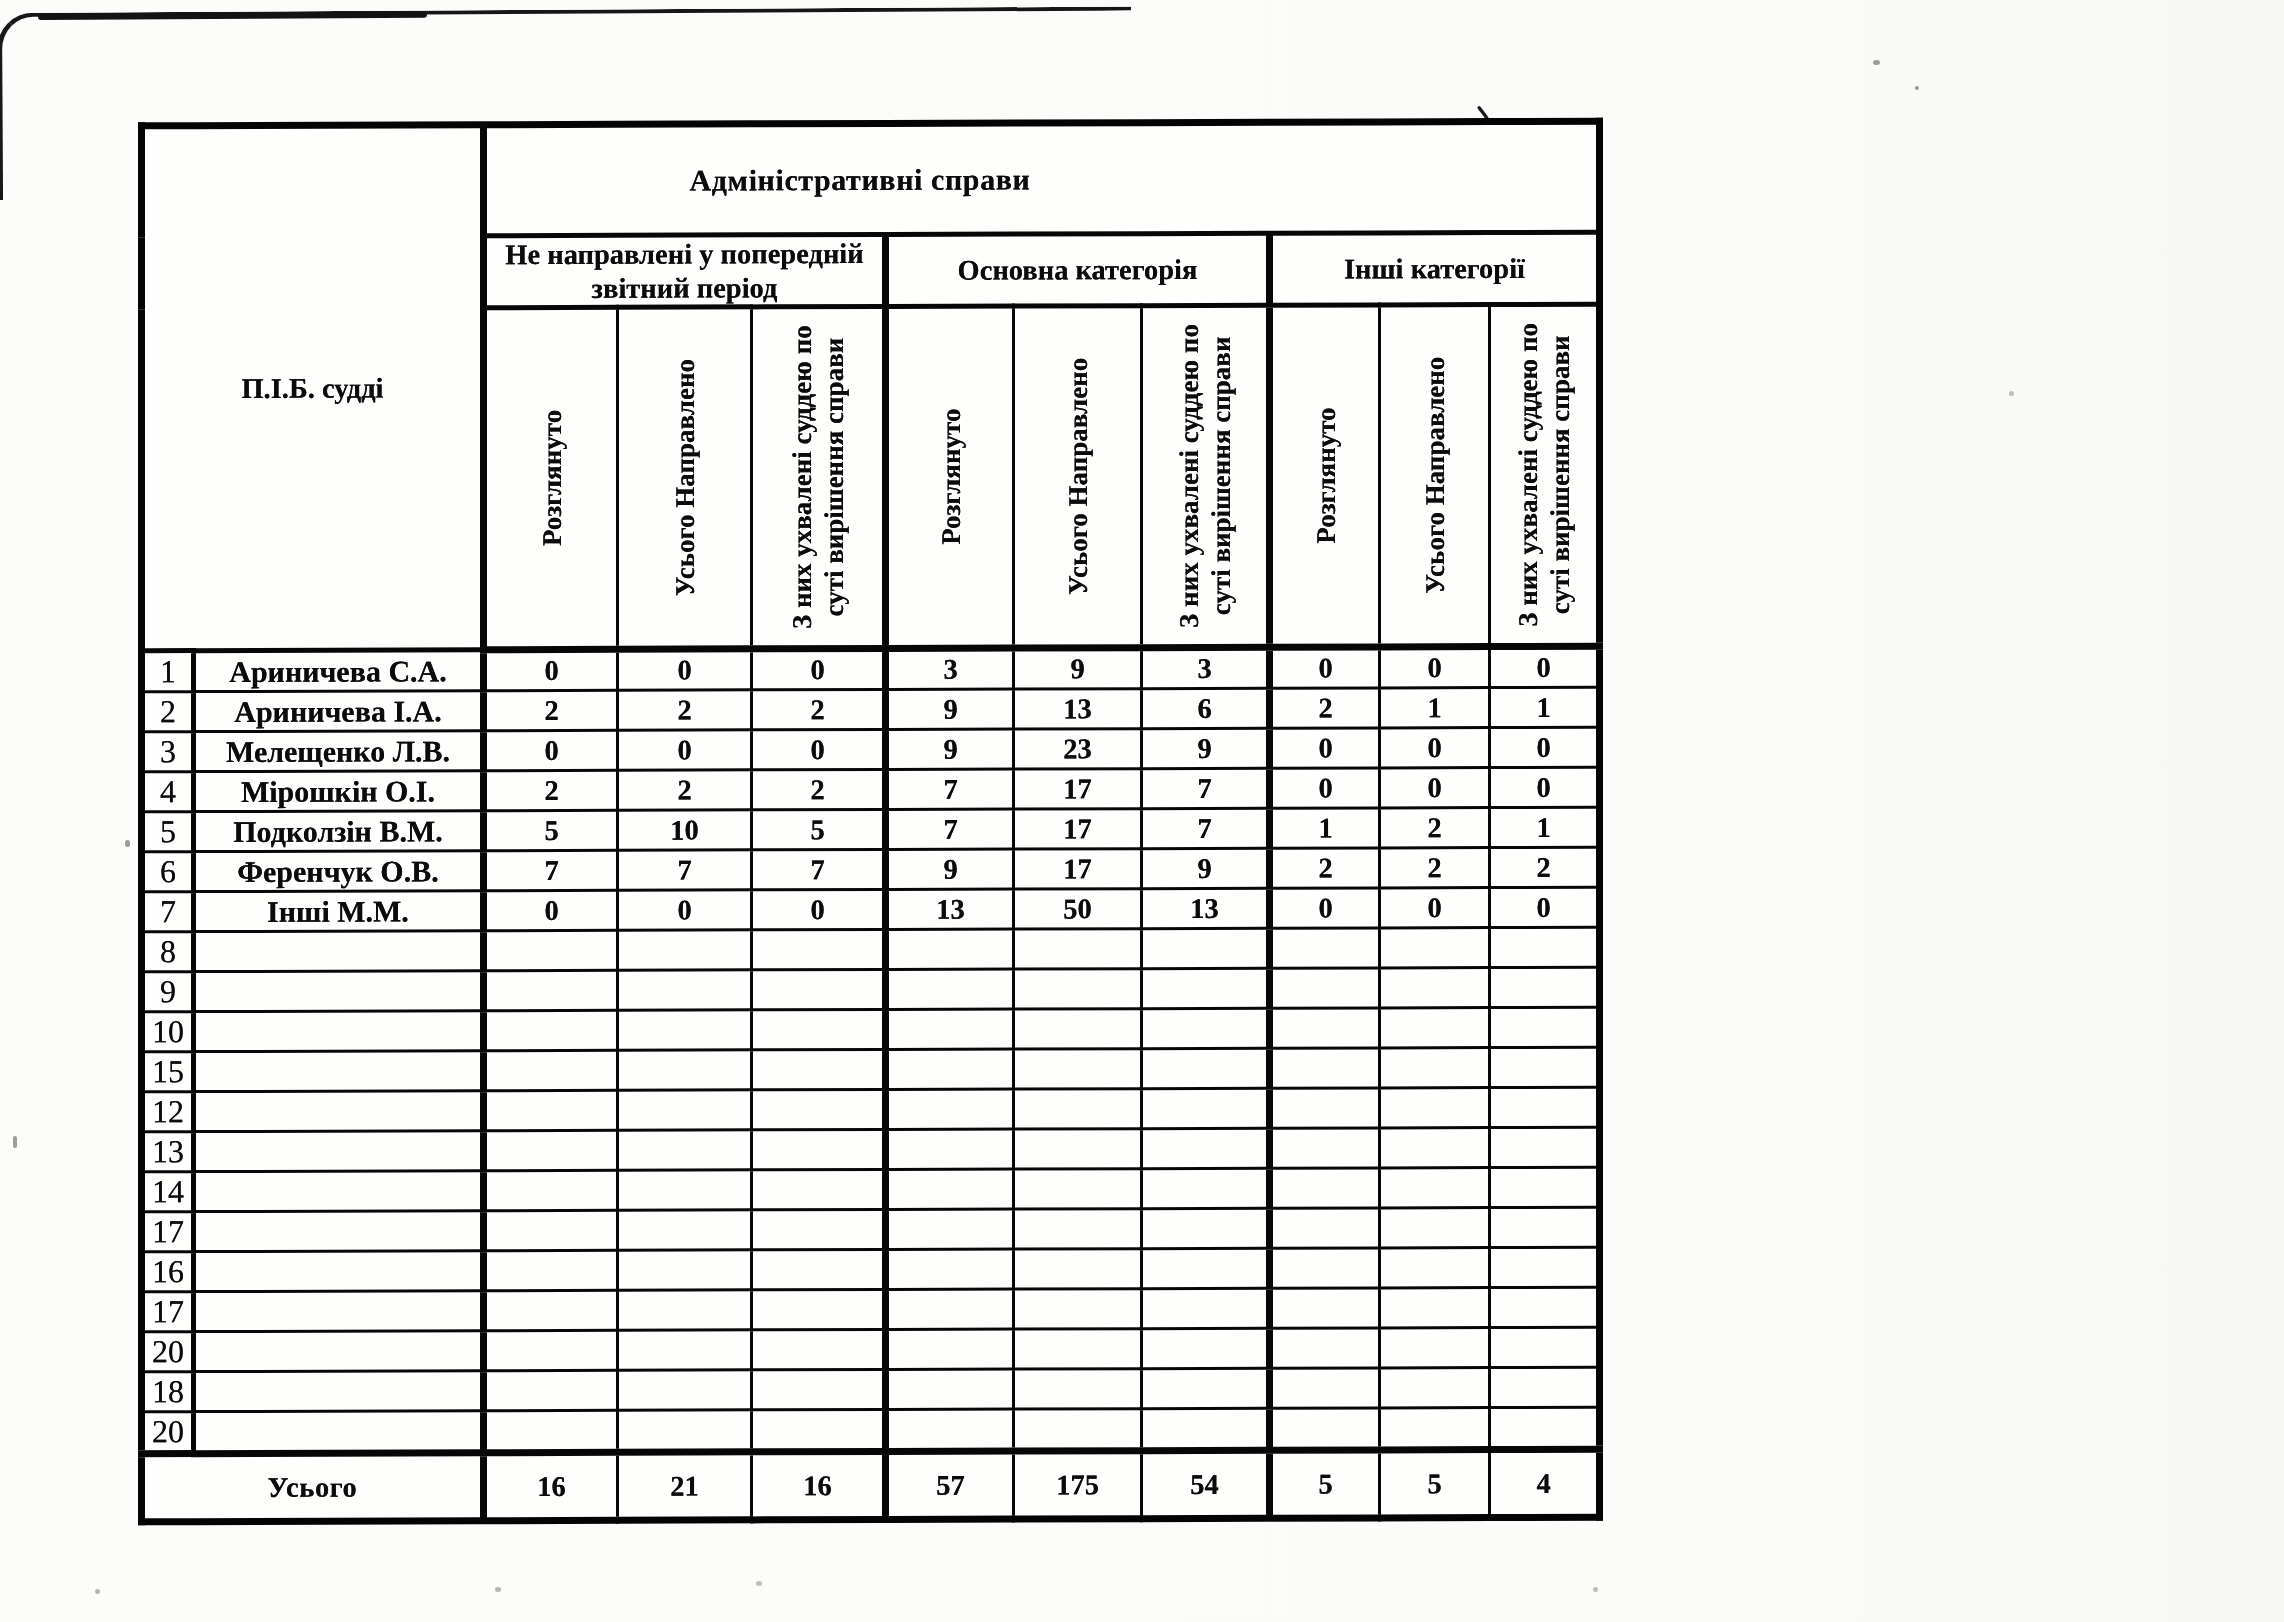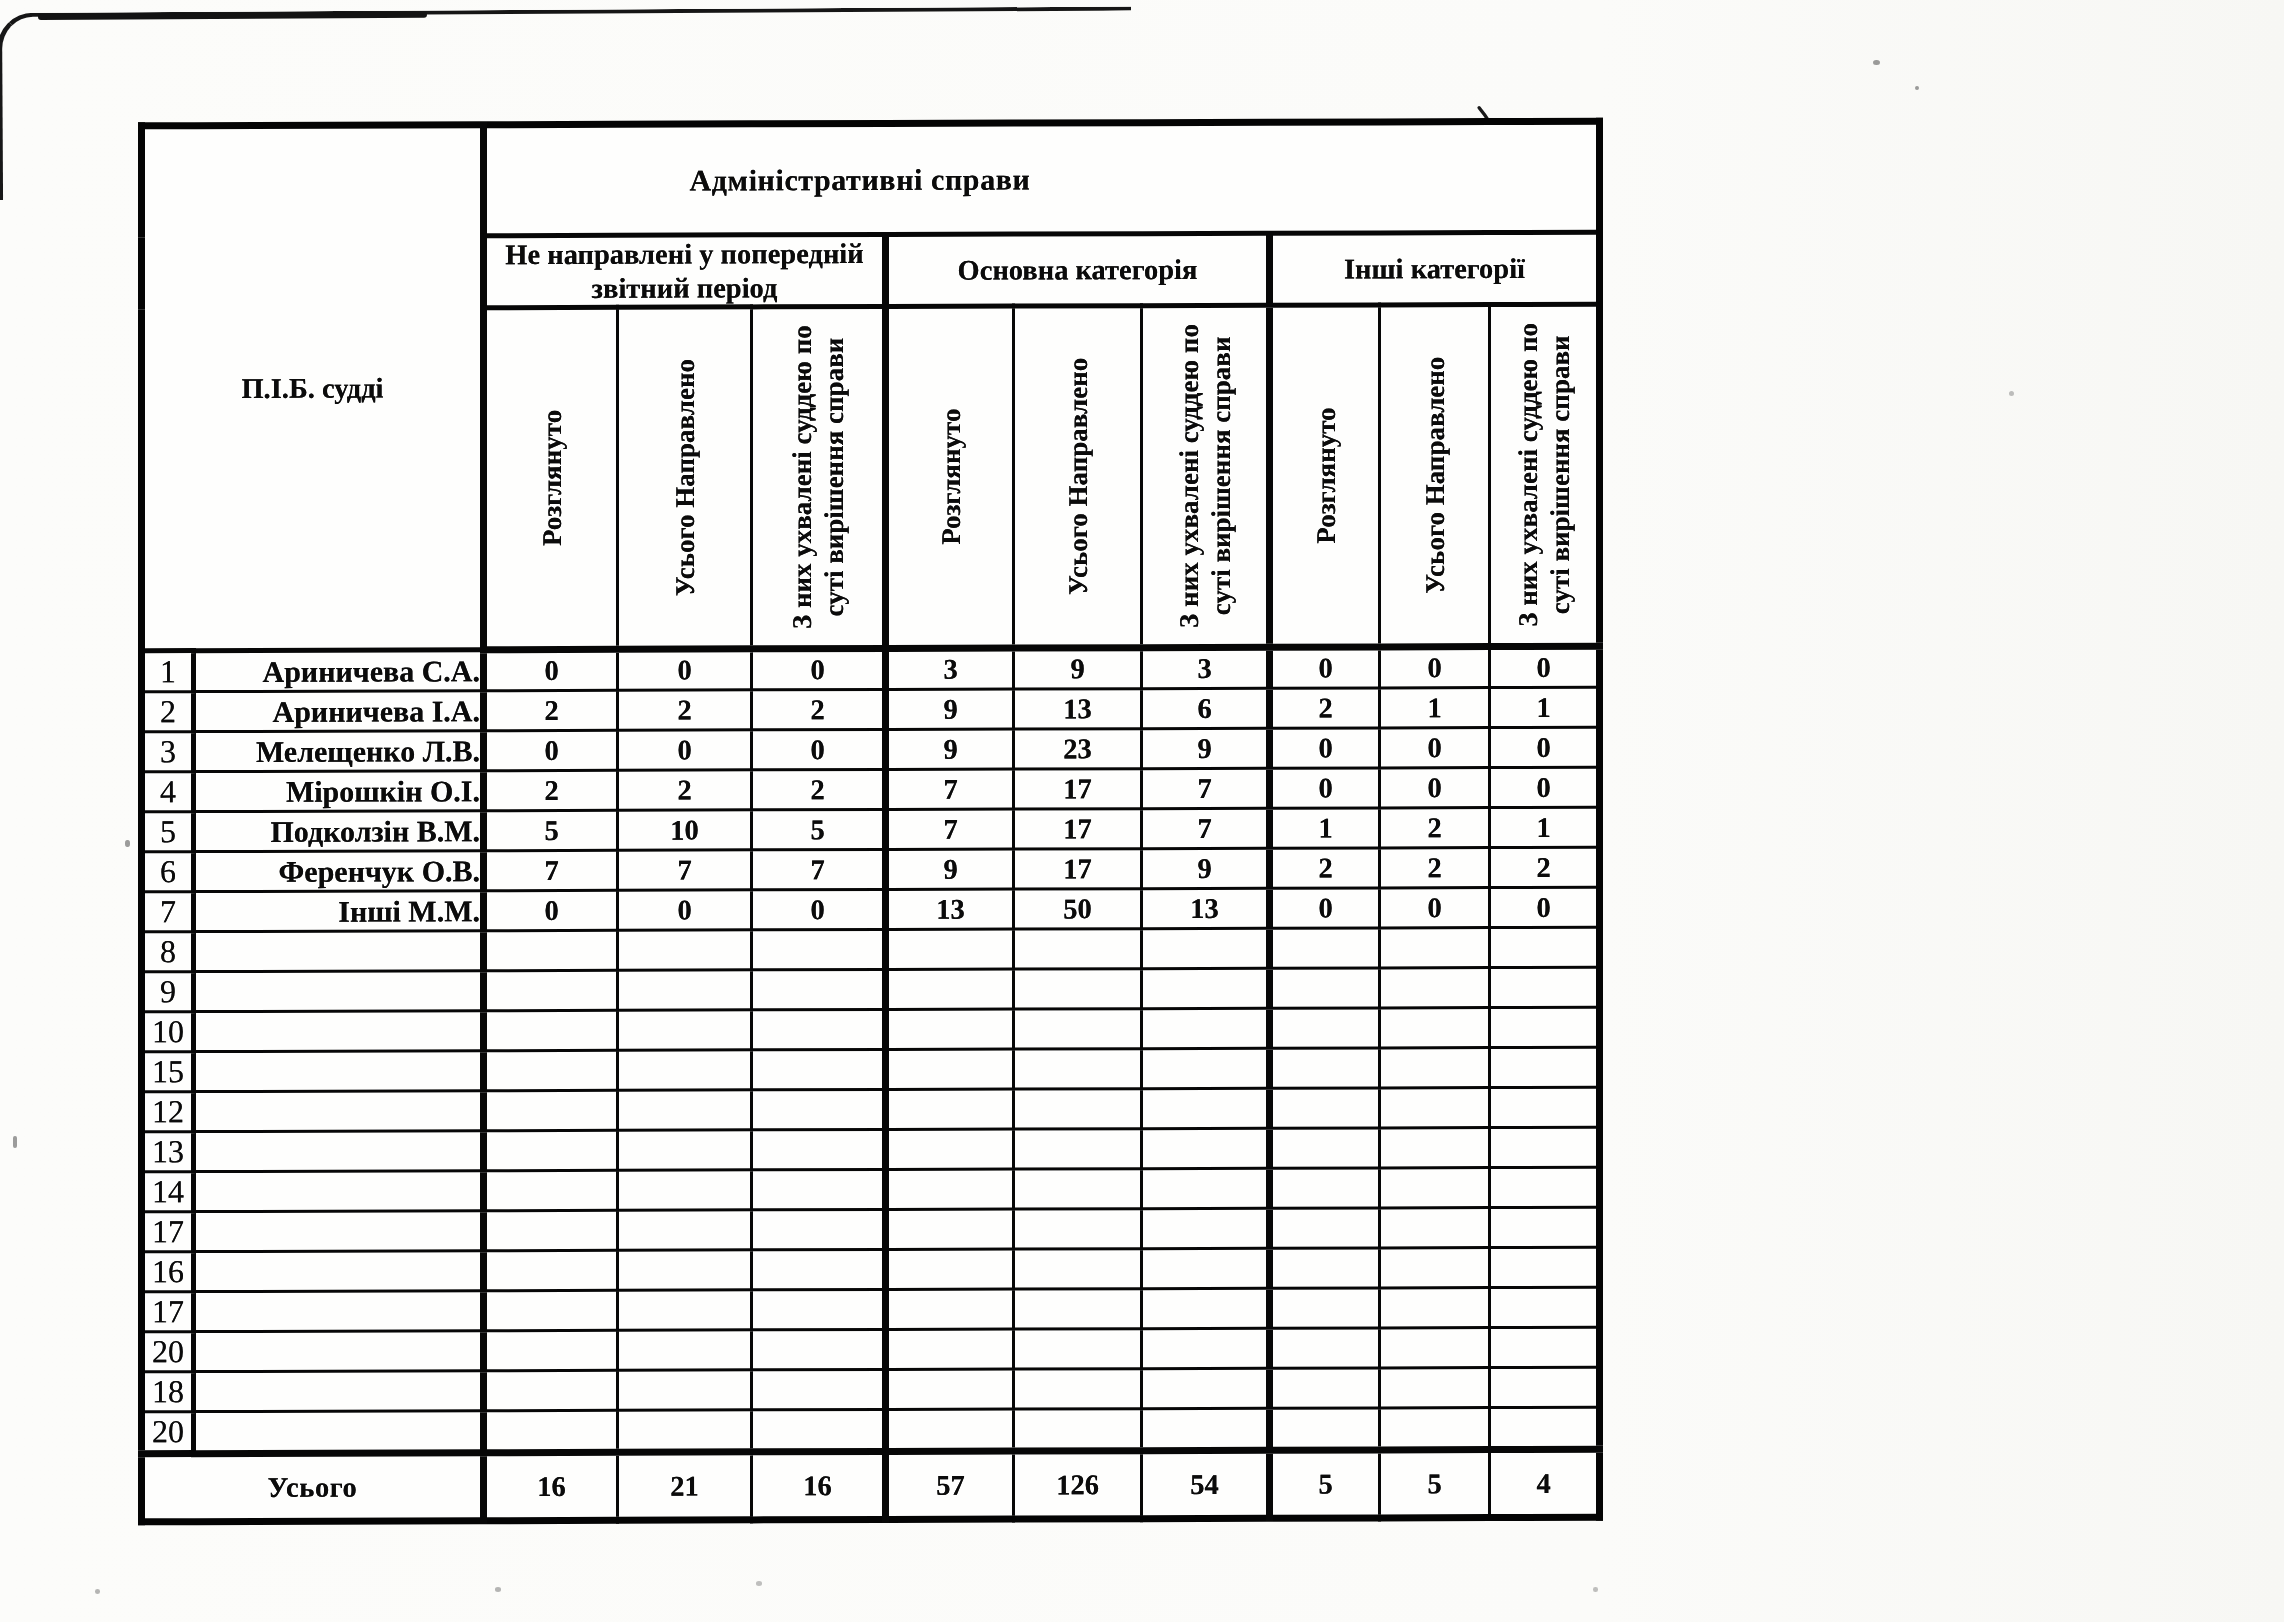--- a/index.html
+++ b/index.html
@@ -36,21 +36,21 @@
     border:7.8px solid #040404;
   }
   th,td{
     border:3.2px solid #070707;
     padding:0;overflow:hidden;
     text-align:center;vertical-align:middle;
     font-weight:bold;
   }
   
   .gb{border-left-width:7.1px;}          
-  .name-col{border-left-width:5.8px;text-align:right;}     
+  .name-col{border-left-width:5.8px;}     
   .corner-cell{border-right-width:7.1px;border-bottom-width:7.1px;}
   tr.r-title th{border-bottom-width:5.2px;}
   tr.r-groups th{border-bottom-width:5.2px;}
   tr.r-sub th{border-bottom-width:7.1px;}
   tfoot td{border-top-width:7.1px;}
   
   tr.r-title{height:111px;}
   tr.r-groups{height:67px;}
   tr.r-sub{height:342px;}
   tbody tr{height:39px;}
@@ -411,21 +411,21 @@
     <td class="val ink"></td>
   </tr>
       </tbody>
   <tfoot>
     <tr>
       <td class="tot-label ink" colspan="2">Усього</td>
       <td class="val ink gb">16</td>
       <td class="val ink">21</td>
       <td class="val ink">16</td>
       <td class="val ink gb">57</td>
-      <td class="val ink">126</td>
+      <td class="val ink">175</td>
       <td class="val ink">54</td>
       <td class="val ink gb">5</td>
       <td class="val ink">5</td>
       <td class="val ink">4</td>
     </tr>
   </tfoot>
 </table>
 </div>
 
 

